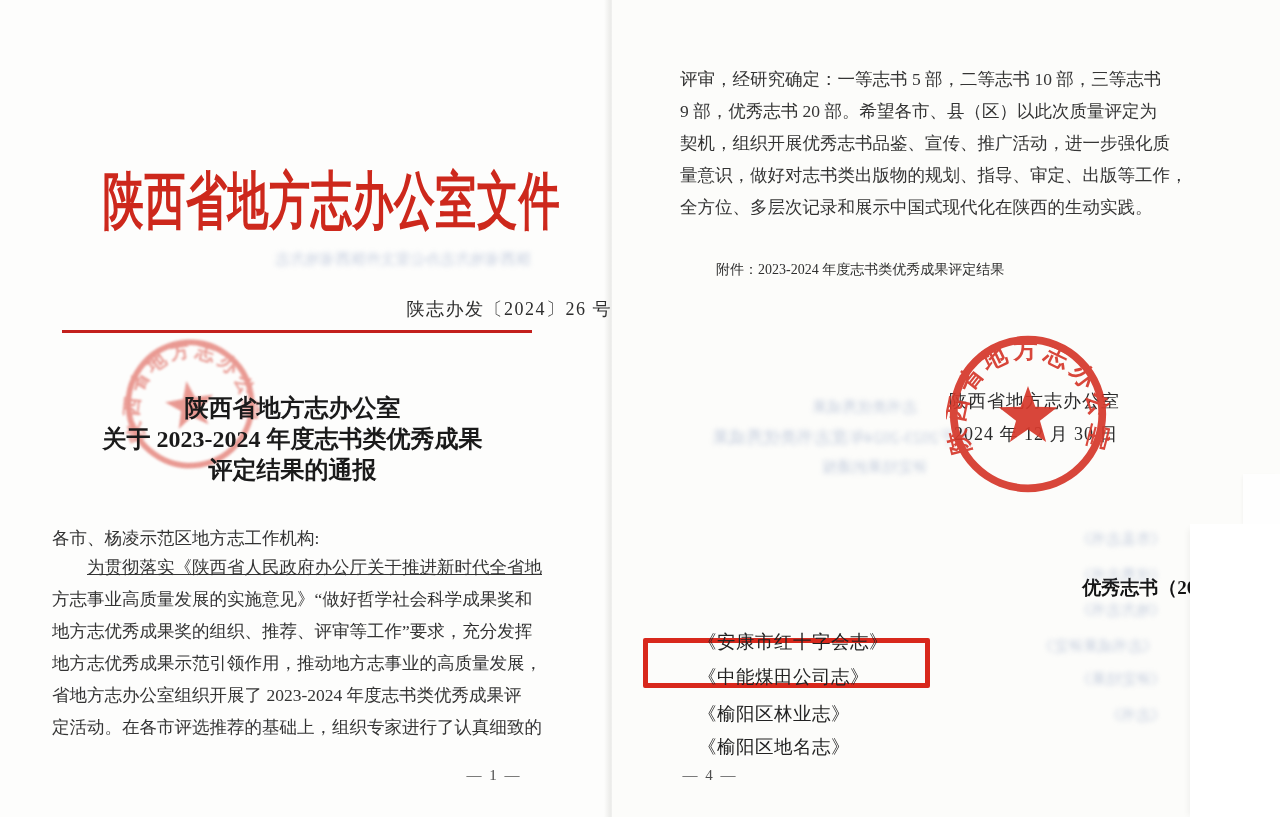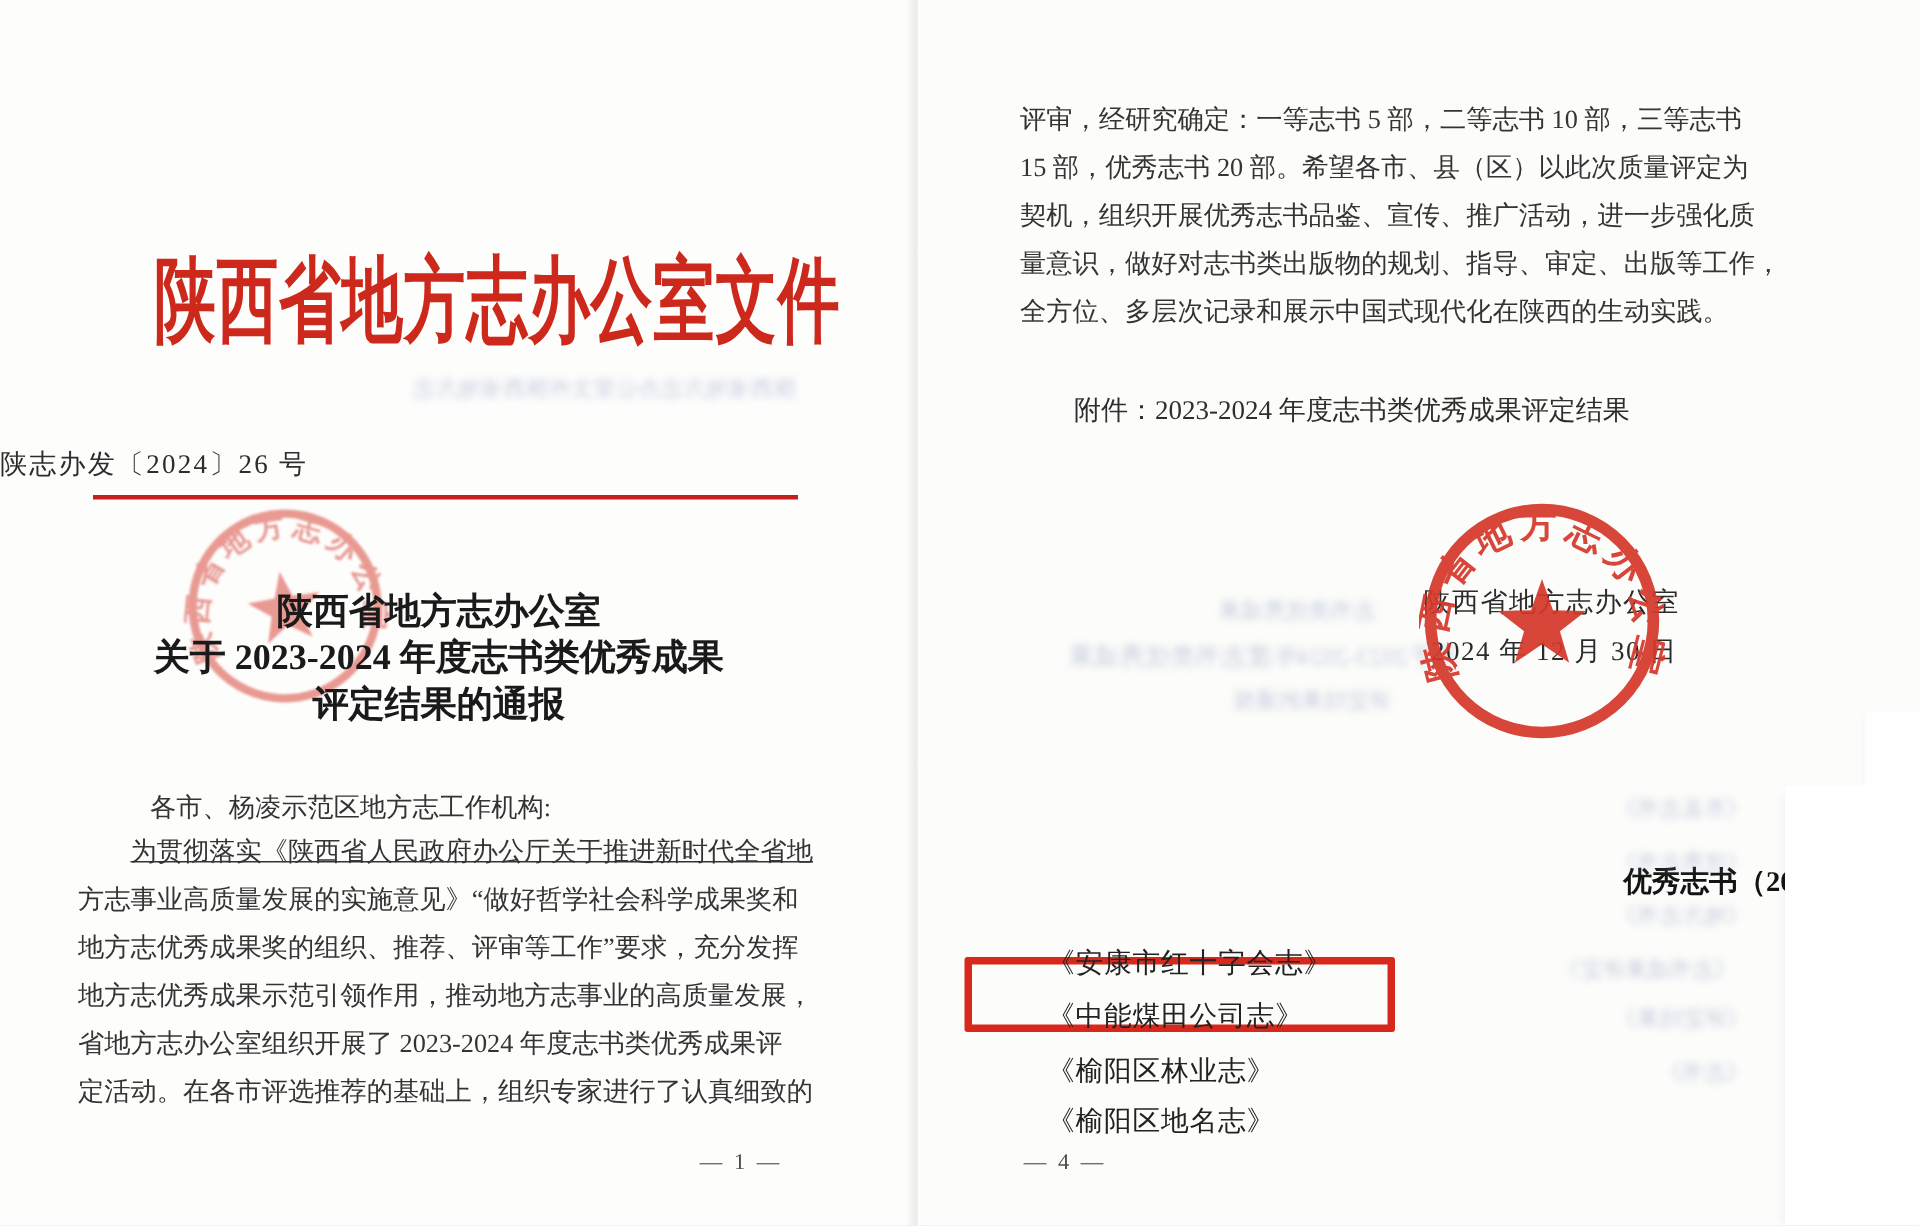--- a/index.html
+++ b/index.html
@@ -18,36 +18,36 @@
   }
   .abs{position:absolute;}
   .nowrap{white-space:nowrap;}
 
   
   .lp-header{
     left:0;top:166px;width:605px;text-align:center;
     font-size:62px;font-weight:700;color:#cd281c;line-height:1.15;
     transform:scaleX(.66);letter-spacing:1px;white-space:nowrap;
   }
-  .lp-docnum{left:0;top:297px;width:612px;text-align:left;font-size:18px;color:#2d2d2d;letter-spacing:1.5px;}
+  .lp-docnum{left:0;top:297px;width:612px;text-align:right;font-size:18px;color:#2d2d2d;letter-spacing:1.5px;}
   .lp-redline{left:62px;top:330px;width:470px;height:3px;background:#c3201d;}
   .lp-seal{left:122px;top:336px;opacity:.5;filter:blur(.8px);transform:rotate(-9deg);}
   .lp-smudge{
     left:130px;top:250px;width:400px;font-size:15px;color:#9aa0a8;opacity:.25;
     filter:blur(3px);transform:scaleX(-1);white-space:nowrap;overflow:hidden;
   }
   .lp-title{left:0;top:393px;width:585px;text-align:center;font-size:24px;font-weight:700;color:#1a1a1a;line-height:31px;}
-  .lp-salutation{left:52px;top:526px;font-size:17.5px;color:#333;margin-left:48px;}
+  .lp-salutation{left:52px;top:526px;font-size:17.5px;color:#333;}
   .lp-body{left:52px;top:551px;width:492px;font-size:17.5px;color:#343434;line-height:32px;}
   .lp-body .indent{padding-left:35px;text-decoration:underline;}
   .lp-pagenum{left:452px;top:767px;width:84px;text-align:center;font-size:15px;color:#4d4d4d;letter-spacing:2px;}
 
   
   .rp-body{left:68px;top:63px;width:480px;font-size:17.5px;color:#343434;line-height:32px;}
-  .rp-attach{left:104px;top:261px;font-size:18px;color:#2e2e2e;}
+  .rp-attach{left:104px;top:261px;font-size:14px;color:#2e2e2e;}
   .rp-issuer{left:337px;top:389px;font-size:18px;color:#2b2b2b;letter-spacing:1px;}
   .rp-date{left:342px;top:422px;font-size:18px;color:#2b2b2b;letter-spacing:1px;}
   .rp-seal{left:334px;top:332px;}
   .rp-list-title{left:0;top:575px;width:592px;text-align:right;font-size:19px;font-weight:700;color:#141414;margin-left:35px;}
   .rp-item{left:86px;font-size:18.5px;color:#222;letter-spacing:.5px;margin-top:16px;}
   .rp-item-0{top:613px;}
   .rp-item-1{top:648px;font-family:Liberation Mono, monospace;}
   .rp-item-2{top:685px;}
   .rp-item-3{top:718px;}
   .rp-highlight-box{left:31px;top:638px;width:277px;height:40px;border:5px solid #d8281c;border-radius:2px;}
@@ -118,21 +118,21 @@
 
     <div class="abs lp-pagenum">— 1 —</div>
   </div>
 
   <div class="page-divider"></div>
 
   <div class="page page-right">
 
     <div class="abs rp-body">
       <div class="nowrap">评审，经研究确定：一等志书 5 部，二等志书 10 部，三等志书</div>
-      <div class="nowrap">15 部，优秀志书 20 部。希望各市、县（区）以此次质量评定为</div>
+      <div class="nowrap">9 部，优秀志书 20 部。希望各市、县（区）以此次质量评定为</div>
       <div class="nowrap">契机，组织开展优秀志书品鉴、宣传、推广活动，进一步强化质</div>
       <div class="nowrap">量意识，做好对志书类出版物的规划、指导、审定、出版等工作，</div>
       <div class="nowrap">全方位、多层次记录和展示中国式现代化在陕西的生动实践。</div>
     </div>
 
     <div class="abs rp-attach nowrap">附件：2023-2024 年度志书类优秀成果评定结果</div>
 
     <div class="abs ghost g-c1">志书类优秀成果</div>
     <div class="abs ghost g-c2">关于2023-2024年度志书类优秀成果</div>
     <div class="abs ghost g-c3">评定结果的通报</div>

